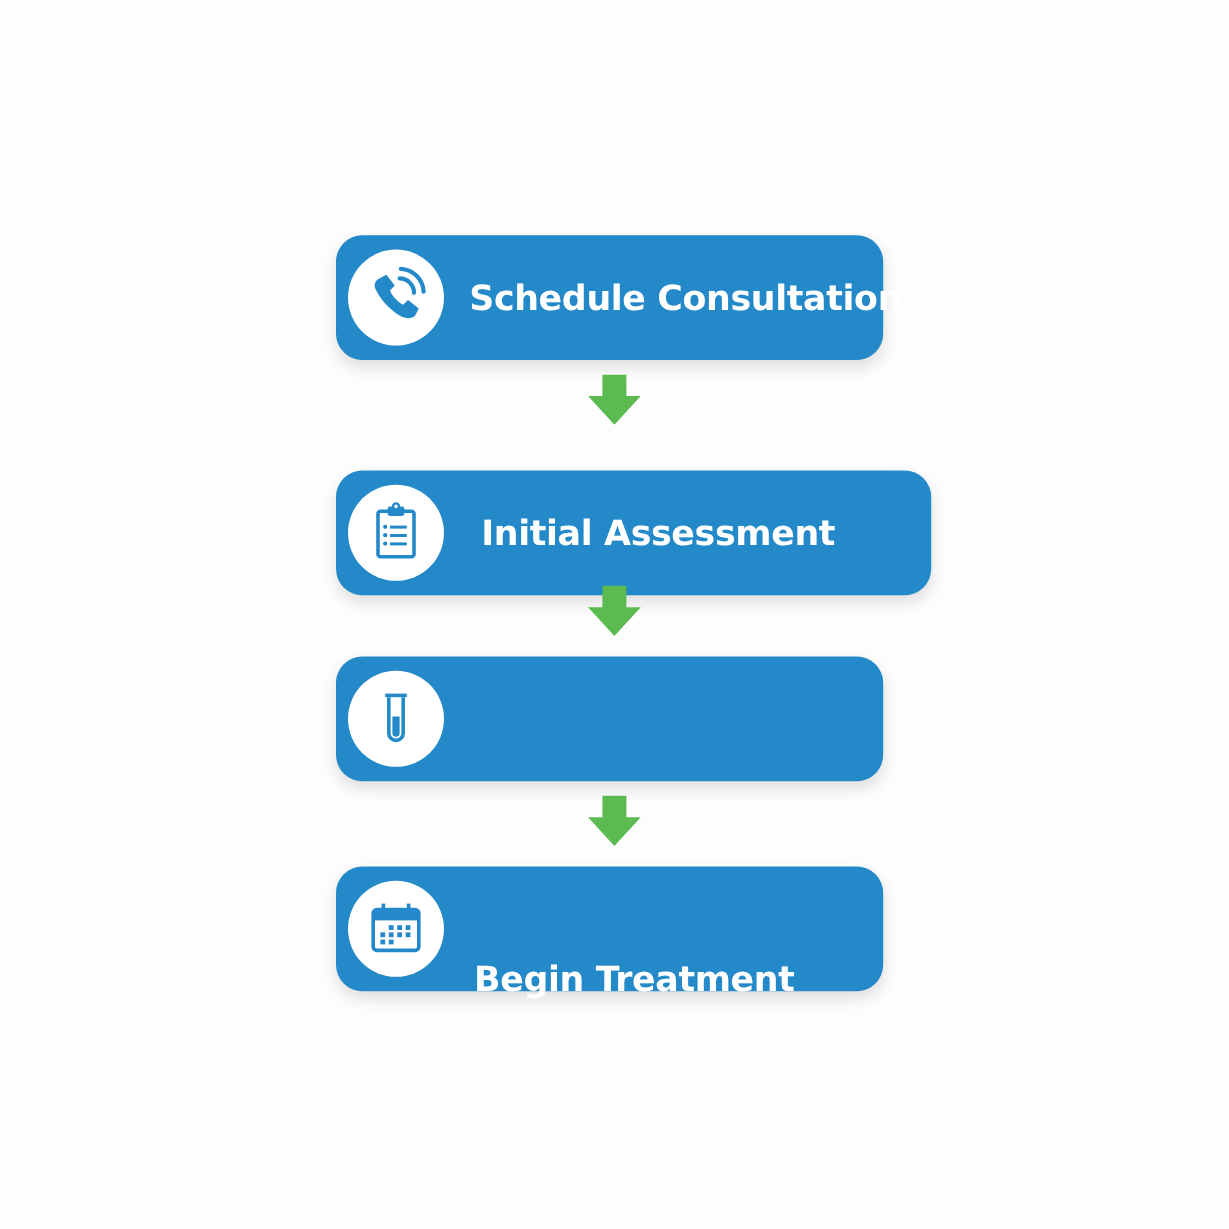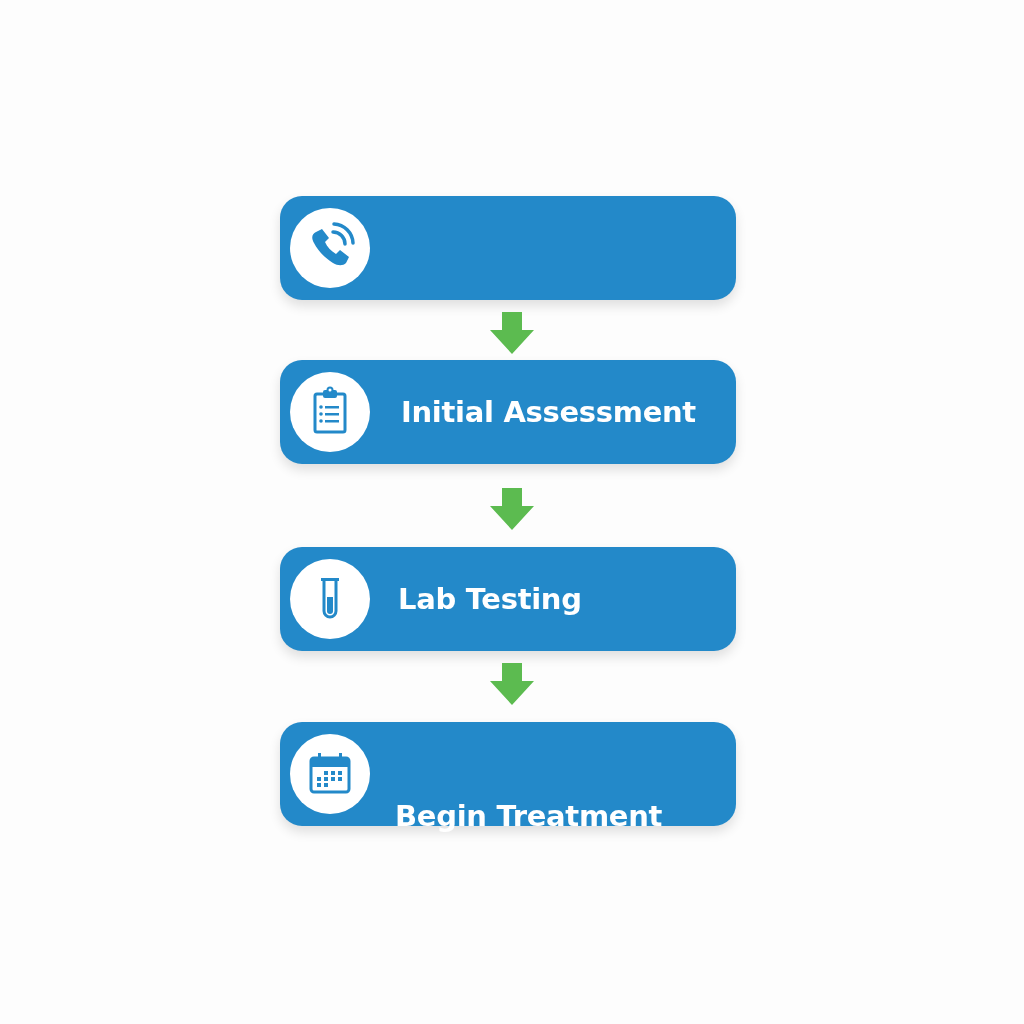--- a/index.html
+++ b/index.html
@@ -32,27 +32,28 @@
 <div>
 
   <div class="step" style="top:196px;">
     <div class="icon-circle">
       <svg width="56" height="56" viewBox="0 0 56 56">
         <path d="M14 12 l6 -3 l7 9 l-4 4 c2 5 6 9 11 12 l4 -4 l9 7 l-3 6 c-3 3 -8 3 -13 0 c-8 -5 -15 -12 -19 -20 c-3 -5 -2 -9 2 -11z" fill="#2389c9"></path>
         <path d="M31 12 a12 12 0 0 1 12 12" stroke="#2389c9" stroke-width="3.5" fill="none" stroke-linecap="round"></path>
         <path d="M32 4 a20 20 0 0 1 19 19" stroke="#2389c9" stroke-width="3.5" fill="none" stroke-linecap="round"></path>
       </svg>
     </div>
+    <span class="label" style="left:111px;">Schedule Consultation</span>
   </div>
 
   <svg class="arrow" style="top:312px;" viewBox="0 0 46 42">
     <polygon points="13,0 33,0 33,18 45,18 23,42 1,18 13,18" fill="#5cbb50"></polygon>
   </svg>
 
-  <div class="step" style="top:360px;">
+  <div class="step" style="top:392px;padding-left:40px;">
     <div class="icon-circle">
       <svg width="56" height="56" viewBox="0 0 56 56">
         <rect x="13" y="10" width="30" height="38" rx="2" fill="none" stroke="#2389c9" stroke-width="3"></rect>
         <rect x="21" y="6" width="14" height="8" rx="2" fill="#2389c9"></rect>
         <circle cx="28" cy="6" r="2.5" fill="#fff" stroke="#2389c9" stroke-width="2"></circle>
         <circle cx="19" cy="23" r="1.8" fill="#2389c9"></circle>
           <rect x="23" y="22" width="14" height="2.5" fill="#2389c9"></rect>
         <circle cx="19" cy="30" r="1.8" fill="#2389c9"></circle>
           <rect x="23" y="29" width="14" height="2.5" fill="#2389c9"></rect>
         <circle cx="19" cy="37" r="1.8" fill="#2389c9"></circle>
@@ -67,21 +68,20 @@
   </svg>
 
   <div class="step" style="top:547px;">
     <div class="icon-circle">
       <svg width="56" height="56" viewBox="0 0 56 56">
         <rect x="19" y="7" width="18" height="3" fill="#2389c9"></rect>
         <path d="M22 10 v30 a6 6 0 0 0 12 0 v-30" fill="none" stroke="#2389c9" stroke-width="3"></path>
         <path d="M25 26 h6 v14 a3 3 0 0 1 -6 0z" fill="#2389c9"></path>
       </svg>
     </div>
-    <span class="label" style="left:118px;">Lab Testing</span>
   </div>
 
   <svg class="arrow" style="top:663px;" viewBox="0 0 46 42">
     <polygon points="13,0 33,0 33,18 45,18 23,42 1,18 13,18" fill="#5cbb50"></polygon>
   </svg>
 
   <div class="step" style="top:722px;">
     <div class="icon-circle">
       <svg width="56" height="56" viewBox="0 0 56 56">
         <rect x="9" y="12" width="38" height="34" rx="3" fill="none" stroke="#2389c9" stroke-width="3"></rect>

